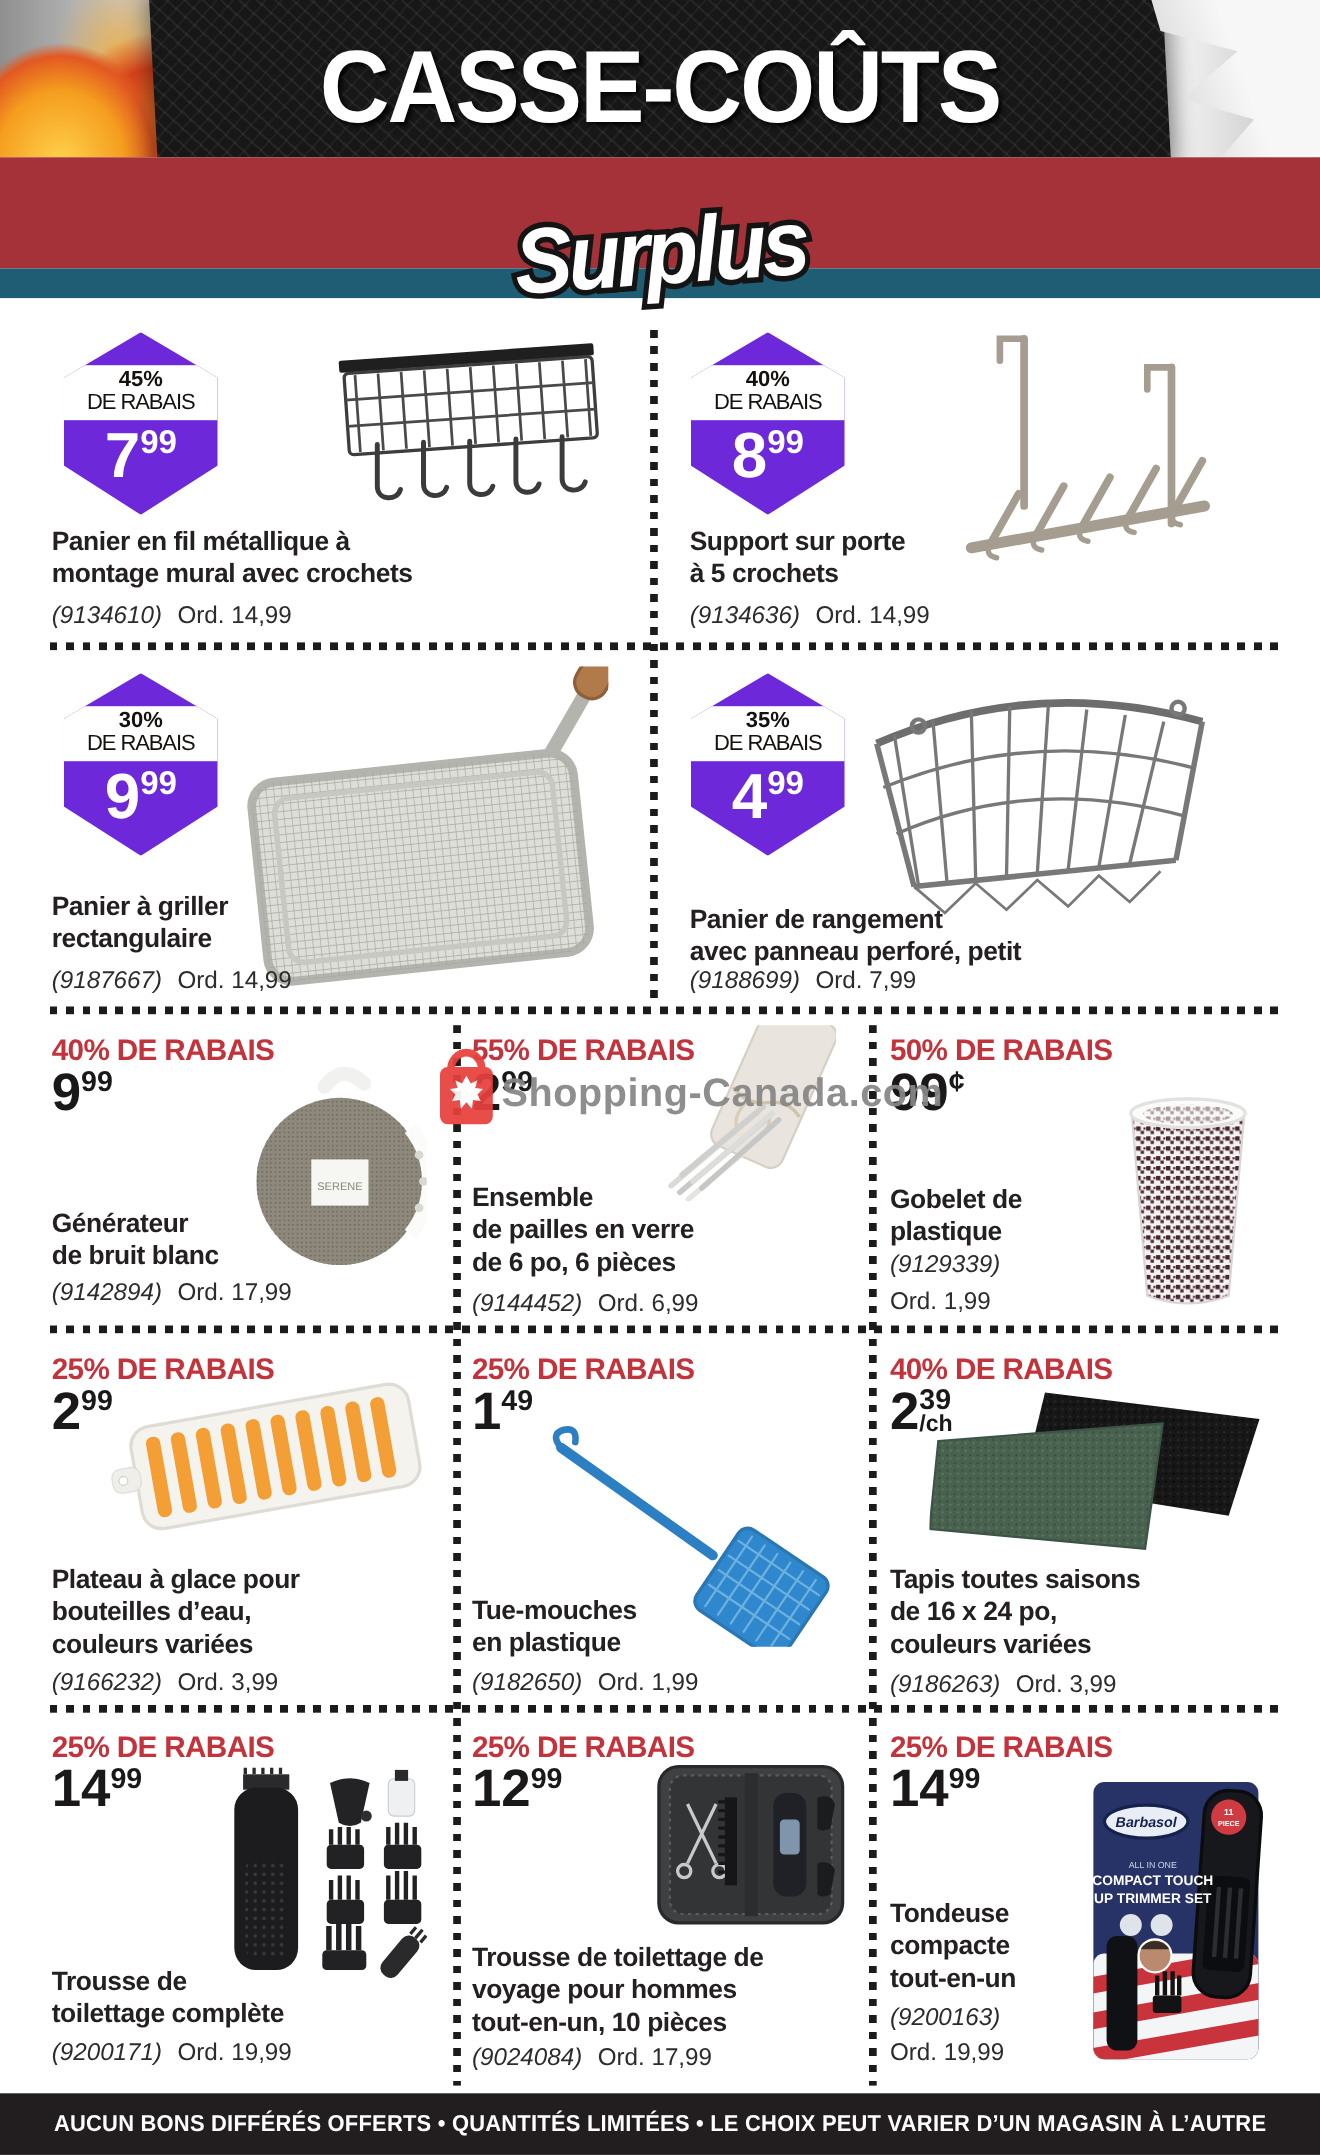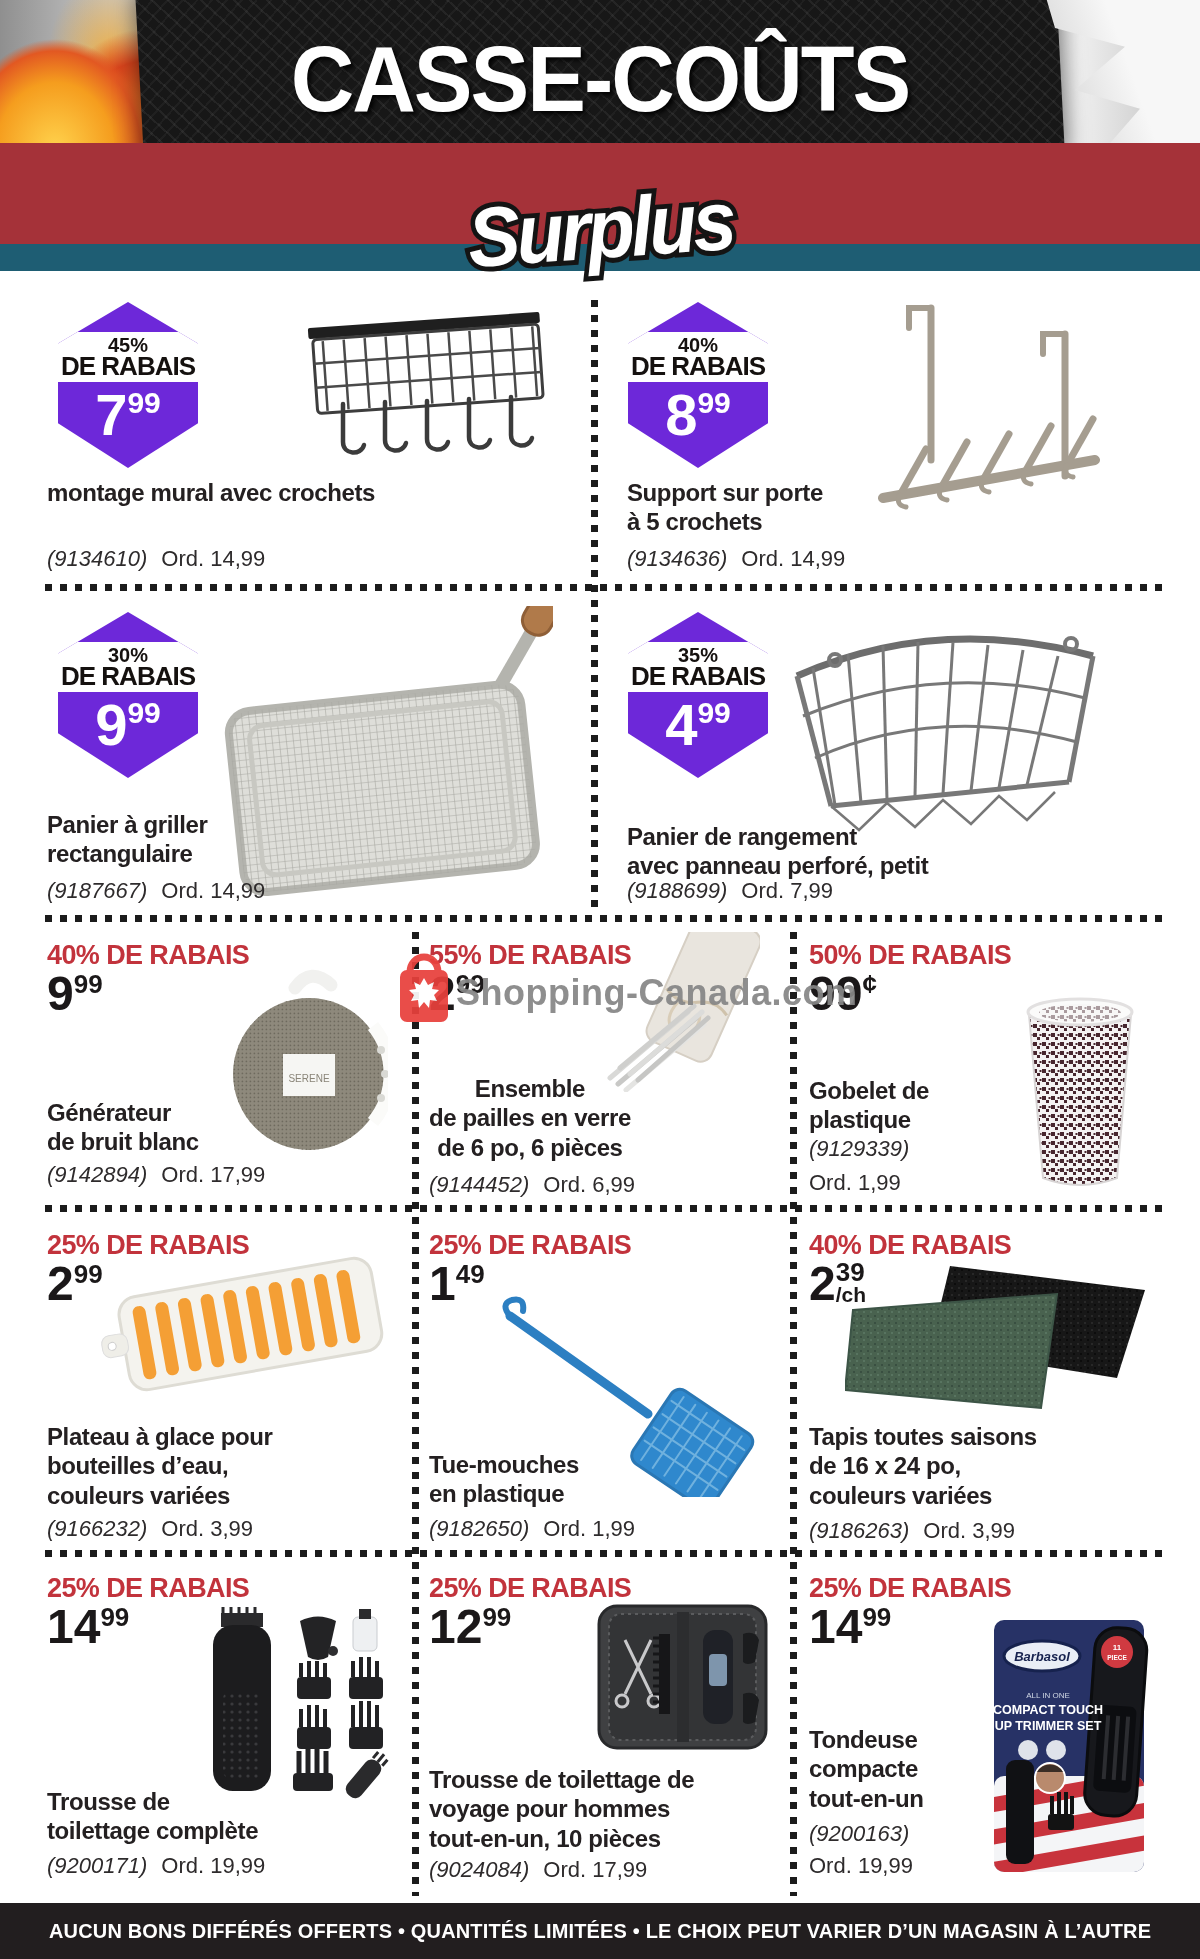--- a/index.html
+++ b/index.html
@@ -44,21 +44,21 @@
   .dp-sup{font-size:26px;vertical-align:17px;}
   .dp-stack{display:inline-flex;flex-direction:column;line-height:.95;vertical-align:top;justify-content:center;}
   .dp-stack .dp-sup{vertical-align:baseline;}
   .dp-unit{font-size:21px;font-weight:bold;color:#1b1819;}
 
   
   .badge{position:absolute;width:140px;height:166px;background:#6d28d9;
     clip-path:polygon(50% 0%,100% 25%,100% 73%,50% 100%,0% 73%,0% 25%);text-align:center;}
   .badge-band{position:absolute;left:0;right:0;top:30px;height:47px;background:#fff;color:#15110f;padding-top:3px;}
   .badge-pct{font-size:20px;font-weight:bold;line-height:20px;}
-  .badge-label{font-size:26px;font-weight:bold;letter-spacing:-1px;line-height:23px;}
+  .badge-label{font-size:20px;font-weight:normal;letter-spacing:-1px;line-height:23px;}
   .badge-price{position:absolute;left:0;right:0;top:84px;color:#fff;font-weight:bold;font-size:58px;line-height:1;}
   .bp-sup{font-size:30px;vertical-align:22px;}
 
   
   #wm{left:392px;top:948px;width:520px;height:80px;opacity:.93;}
   #wm-text{position:absolute;left:64px;top:24px;font-size:36px;font-weight:bold;color:#868686;letter-spacing:.5px;}
 
   
   #footer{left:0;top:1903px;width:1200px;height:56px;background:#221e1f;display:flex;align-items:center;justify-content:center;}
   #footer div{color:#fff;font-weight:bold;font-size:21px;letter-spacing:.2px;transform:scaleX(.95);white-space:nowrap;}
@@ -110,20 +110,21 @@
       </g>
       <g stroke="#3b3b3b" stroke-width="4.5" fill="none" stroke-linecap="round">
         <path d="M48,104 v38 c0,13 18,14 21,3"></path>
         <path d="M90,102 v38 c0,13 18,14 21,3"></path>
         <path d="M132,101 v38 c0,13 18,14 21,3"></path>
         <path d="M174,99 v38 c0,13 18,14 21,3"></path>
         <path d="M216,97 v38 c0,13 18,14 21,3"></path>
       </g>
     </svg>
     <div class="title abs" style="left:2px;top:180px;">
+      <div>Panier en fil métallique à</div>
         <div>montage mural avec crochets</div>
     </div>
     <div class="codeline abs" style="left:2px;top:248px;">
       <span class="code">(9134610)</span><span>Ord. 14,99</span>
     </div>
   </div>
 
   <div class="cell" style="left:625px;top:298px;width:545px;height:286px;">
     <div class="badge" style="left:3px;top:4px;">
       <div class="badge-band">
@@ -270,21 +271,21 @@
       </g>
       <g stroke-linecap="round" stroke-width="5" fill="none">
         <path d="M20,146 L98,80" stroke="#d9d9d7"></path>
           <path d="M28,152 L106,86" stroke="#c8c8c6"></path>
         <path d="M36,158 L114,92" stroke="#e4e4e2"></path>
           <path d="M30,136 L104,74" stroke="#cfcfcd"></path>
         <path d="M40,142 L112,80" stroke="#dcdcda"></path>
           <path d="M48,148 L118,86" stroke="#c6c6c4"></path>
       </g>
     </svg>
-    <div class="title abs" style="left:2px;top:142px;text-align:center;">
+    <div class="title abs" style="left:2px;top:142px;">
       <div>Ensemble</div>
         <div>de pailles en verre</div>
         <div>de 6 po, 6 pièces</div>
     </div>
     <div class="codeline abs" style="left:2px;top:240px;">
       <span class="code">(9144452)</span><span>Ord. 6,99</span>
     </div>
   </div>
 
   <div class="cell" style="left:807px;top:932px;width:353px;height:274px;">

